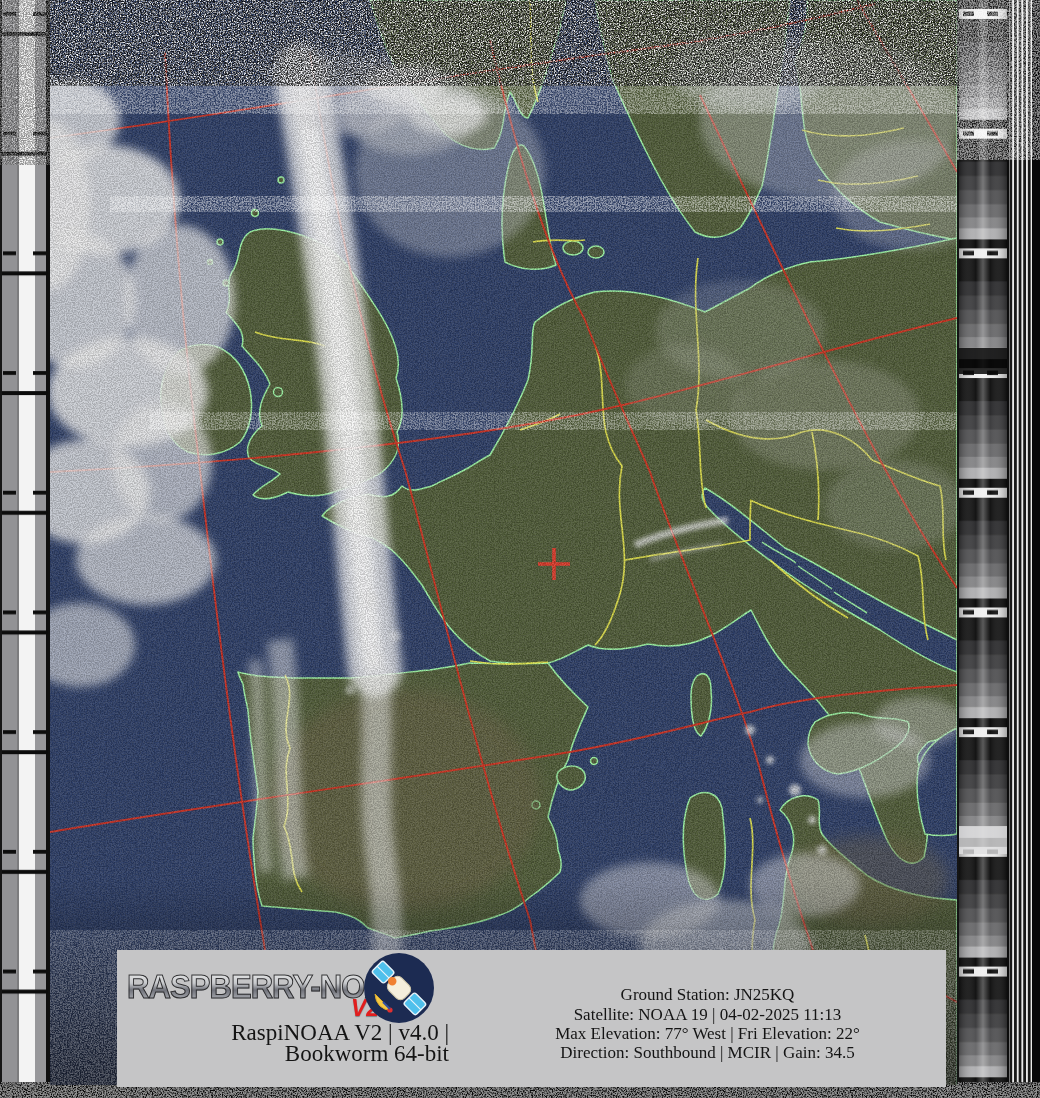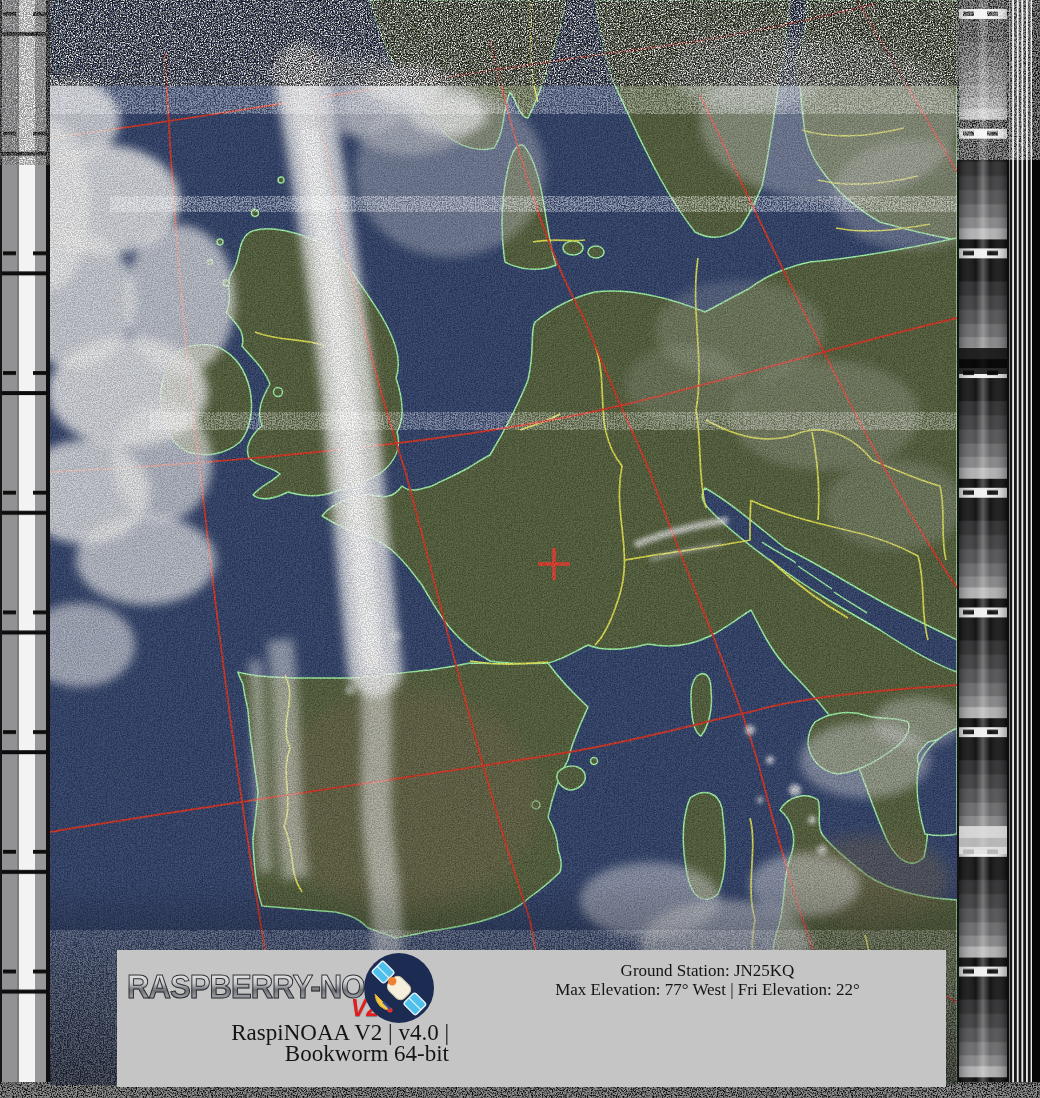--- a/index.html
+++ b/index.html
@@ -15,21 +15,21 @@
   .coastline{fill:none;stroke:var(--coast,#9cf5a3);stroke-width:1.5;}
   .border{fill:none;stroke:var(--border,#e8e84a);stroke-width:1.7;stroke-linejoin:round;opacity:.92;}
   .grat{fill:none;stroke:var(--graticule,#da2e1c);stroke-width:1.9;opacity:.92;}
   .cloud{fill:var(--cloud,#ececec);}
   .marker{stroke:var(--marker,#e03a2a);stroke-width:3.6;}
 
   
   #footer{left:117px;top:950px;width:829px;height:137px;background:var(--footer_bg,#c5c5c6);
           display:flex;color:#141414;}
   #footer .left-col{width:352px;position:relative;flex:none;}
-  #footer .right-col{flex:1;display:flex;flex-direction:column;justify-content:flex-start;
+  #footer .right-col{flex:1;display:flex;flex-direction:column;justify-content:center;
           padding-top:11px;text-align:center;
           font-family:"Liberation Serif",serif;font-size:17px;line-height:19.4px;}
   .logo{position:relative;height:72px;margin:2px 0 0 6px;}
   .wordmark{position:absolute;left:4px;top:16px;font-size:33px;font-weight:900;letter-spacing:-1px;
           transform:scaleX(.94);transform-origin:left;
           background:linear-gradient(180deg,#f2f2f2 0%,#c7c9cc 40%,#70727a 58%,#cfd2d6 100%);
           -webkit-background-clip:text;background-clip:text;color:transparent;
           -webkit-text-stroke:1px #2e2e30;}
   .v2badge{position:absolute;left:228px;top:43px;font-size:23px;font-weight:900;font-style:italic;
           color:#e21d1d;text-shadow:0 1px 1px rgba(0,0,0,.35);}
@@ -363,17 +363,19 @@
             <line x1="20" y1="50" x2="27" y2="57" stroke="#3350a0" stroke-width="2"></line>
           </svg>
         </span>
       </div>
       <div class="ltext">
         <div>RaspiNOAA V2 | v4.0 | Bookworm 64-bit</div>
       </div>
     </div>
     <div class="right-col">
       <div>Ground Station: JN25KQ</div>
+      <div>Satellite: NOAA 19 | 04-02-2025 11:13</div>
       <div>Max Elevation: 77° West | Fri Elevation: 22°</div>
+      <div>Direction: Southbound | MCIR | Gain: 34.5</div>
     </div>
   </div>
 
 </div>
 
 </body></html>

